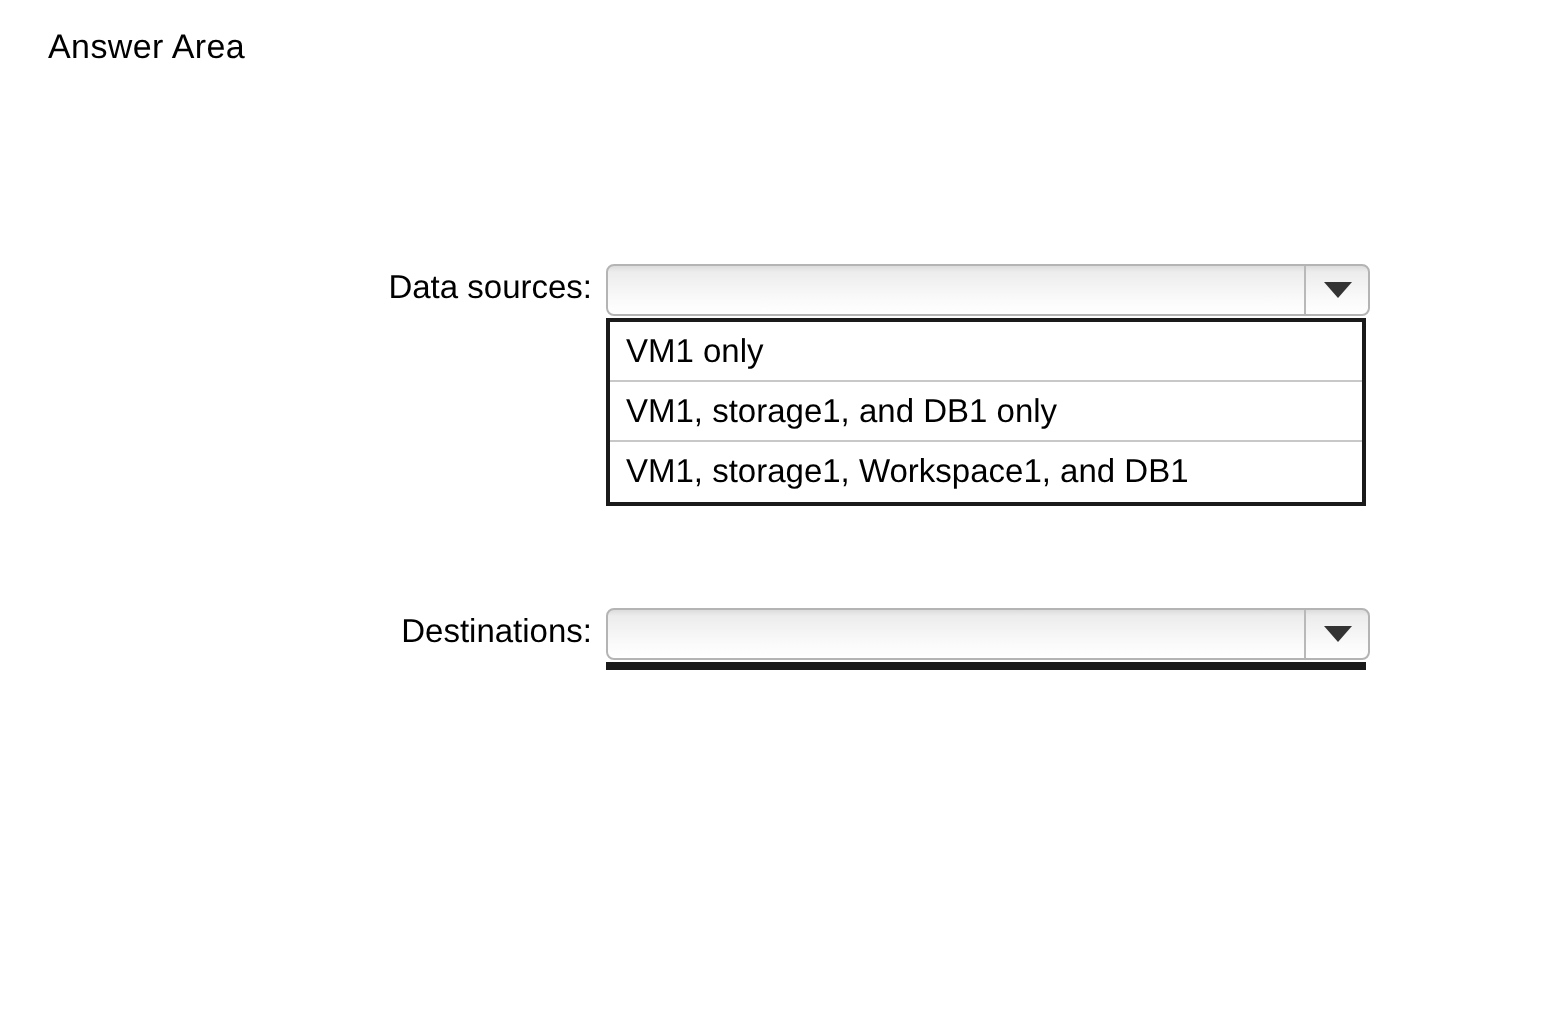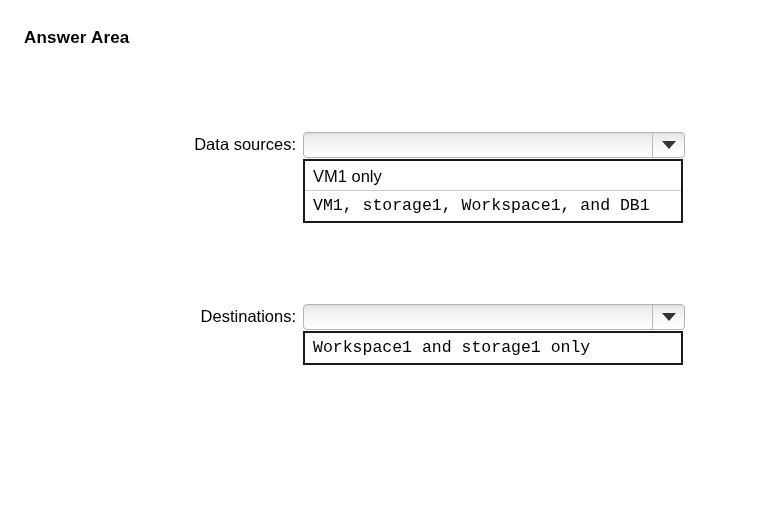--- a/index.html
+++ b/index.html
@@ -12,23 +12,23 @@
     background: #ffffff;
     font-family: "Liberation Sans", sans-serif;
     color: #000000;
     overflow: hidden;
     position: relative;
   }
 
   #page-title {
     position: absolute;
     left: 24px;
-    top: 28px;
+    top: 14px;
     font-size: 17px;
-    font-weight: bold;
+    font-weight: normal;
     letter-spacing: 0.2px;
     color: #000000;
   }
 
   .field-group {
     position: absolute;
     left: 0;
     width: 780px;
   }
   .field-group.data-sources { top: 130px; }
@@ -107,50 +107,49 @@
     padding-left: 8px;
     font-size: 16.5px;
     color: #000000;
     white-space: nowrap;
     background: #ffffff;
     border-bottom: 1px solid #c8c8c8;
     overflow: hidden;
   }
   .list-item:last-child {
     border-bottom: none;
-    font-family: Liberation Mono, monospace;
   }
 </style>
 </head>
 <body>
 
 <div id="page-title">Answer Area</div>
 
 <div class="field-group data-sources">
   <div class="field-label">Data sources:</div>
 
   <div class="combobox">
     <div class="value"></div>
     <div class="arrow-btn">
       <span class="arrow-glyph"></span>
     </div>
   </div>
 
   <div class="listbox">
     <div class="list-item">VM1 only</div>
+    <div class="list-item">VM1, storage1, and DB1 only</div>
     <div class="list-item">VM1, storage1, Workspace1, and DB1</div>
   </div>
 </div>
 
 <div class="field-group destinations">
   <div class="field-label">Destinations:</div>
 
   <div class="combobox">
     <div class="value"></div>
     <div class="arrow-btn">
       <span class="arrow-glyph"></span>
     </div>
   </div>
 
   <div class="listbox">
-    <div class="list-item">Workspace1 and storage1 only</div>
   </div>
 </div>
 
 </body></html>

